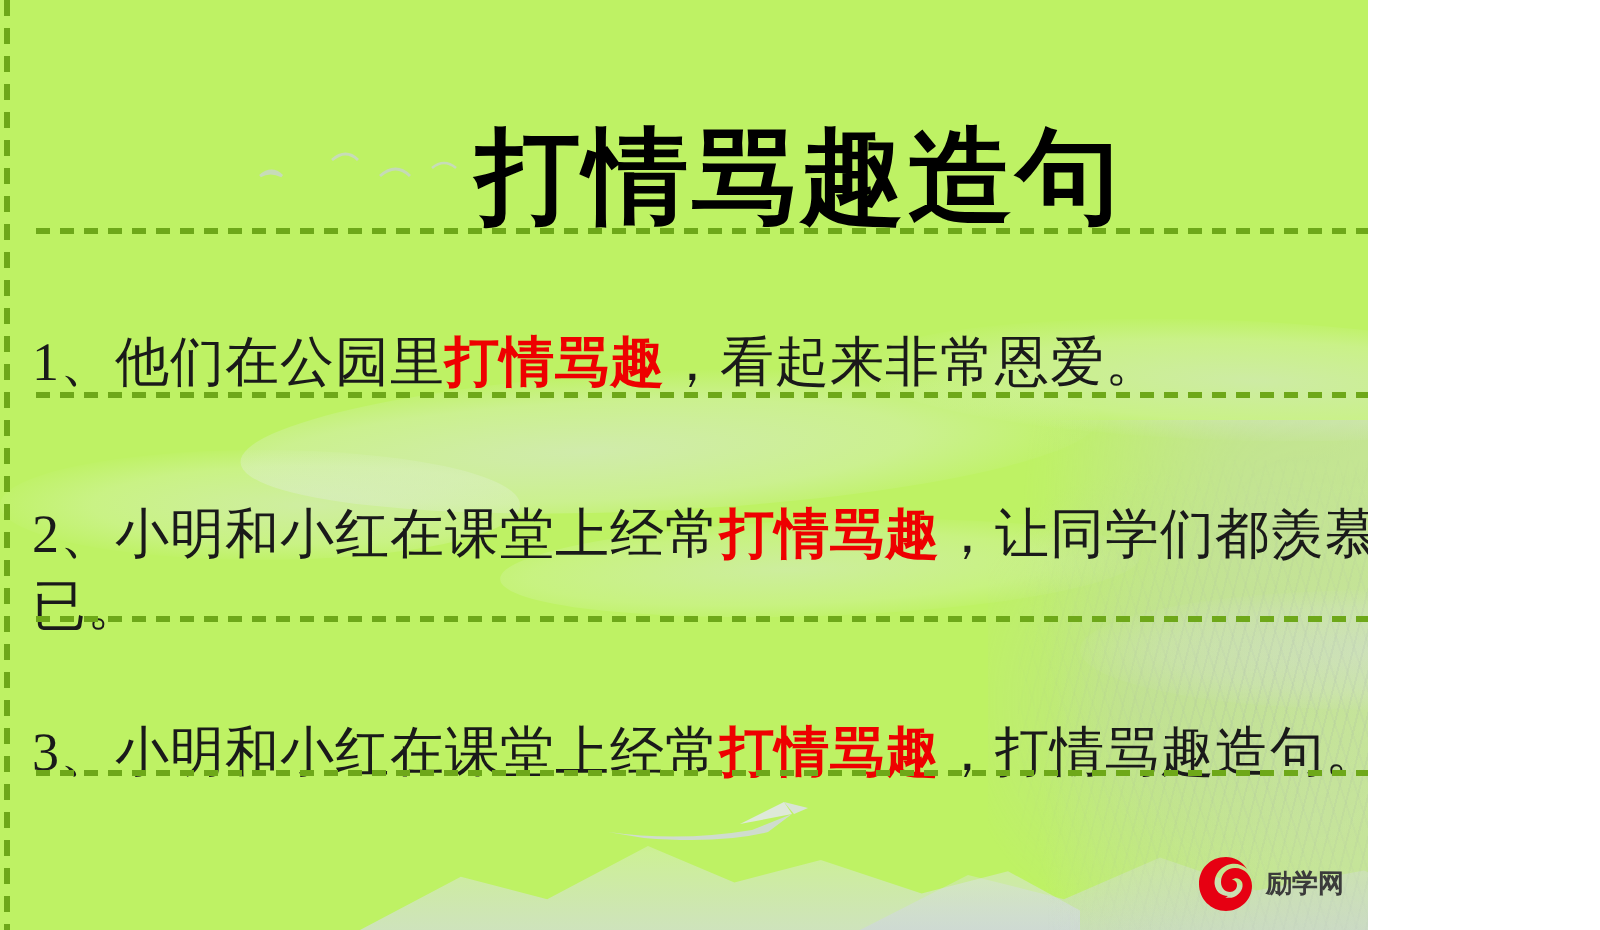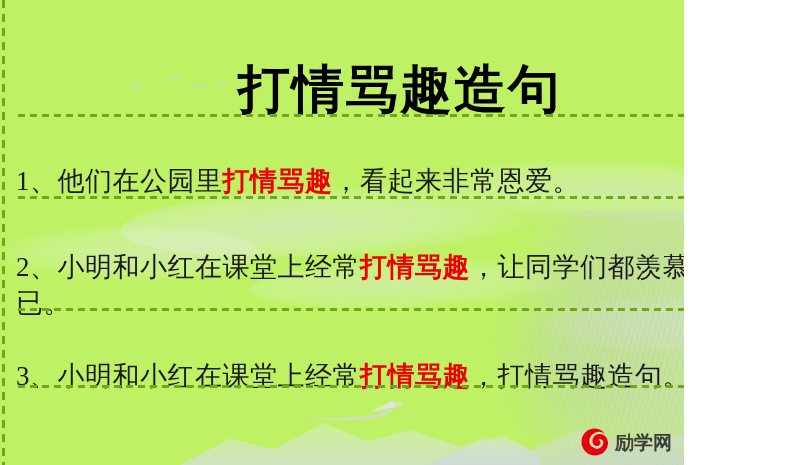--- a/index.html
+++ b/index.html
@@ -188,22 +188,22 @@
     display: flex;
     align-items: center;
     gap: 5px;
   }
   .logo-mark {
     width: 30px;
     height: 30px;
     flex: 0 0 30px;
   }
   .logo-text {
-    font-family: Liberation Sans, sans-serif;
-    font-size: 19px;
+    font-family: Liberation Mono, monospace;
+    font-size: 13px;
     font-weight: bold;
     color: #3b3b3b;
     letter-spacing: 0px;
     line-height: 1;
     white-space: nowrap;
   }
 </style>
 </head>
 <body>
 

